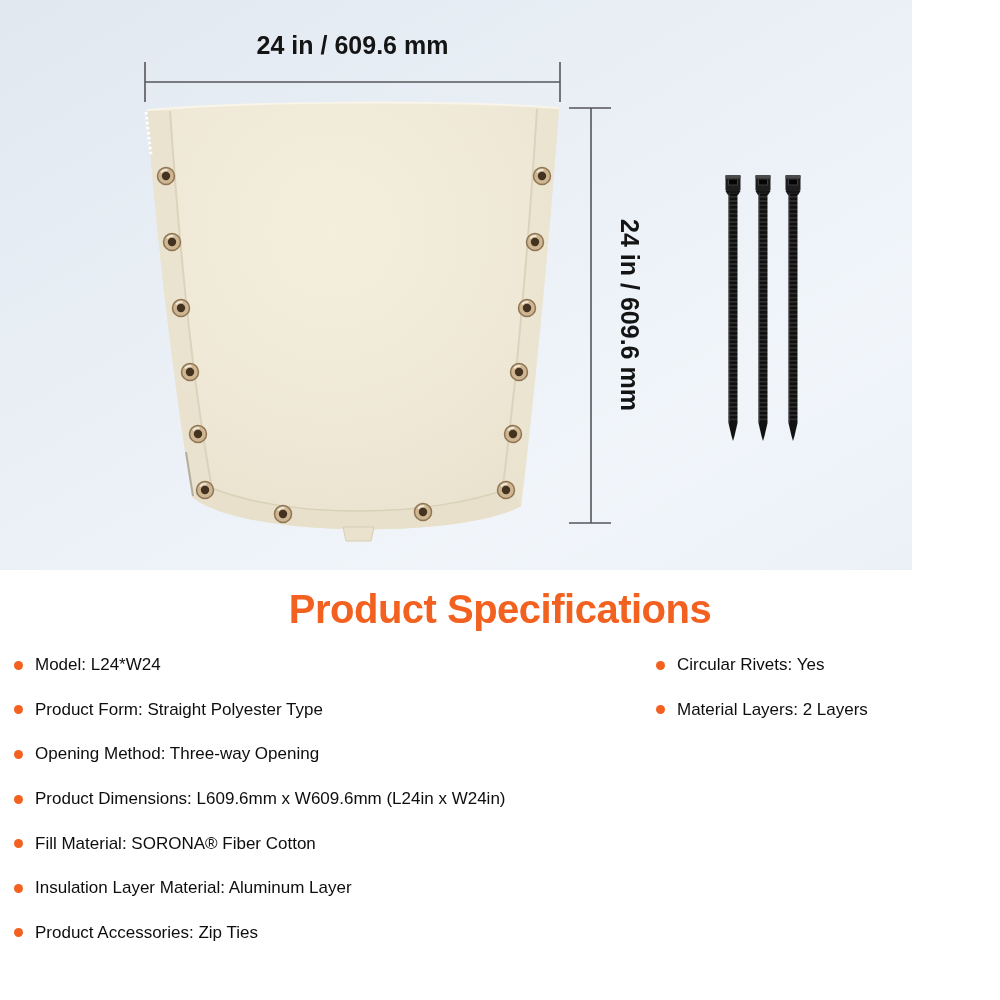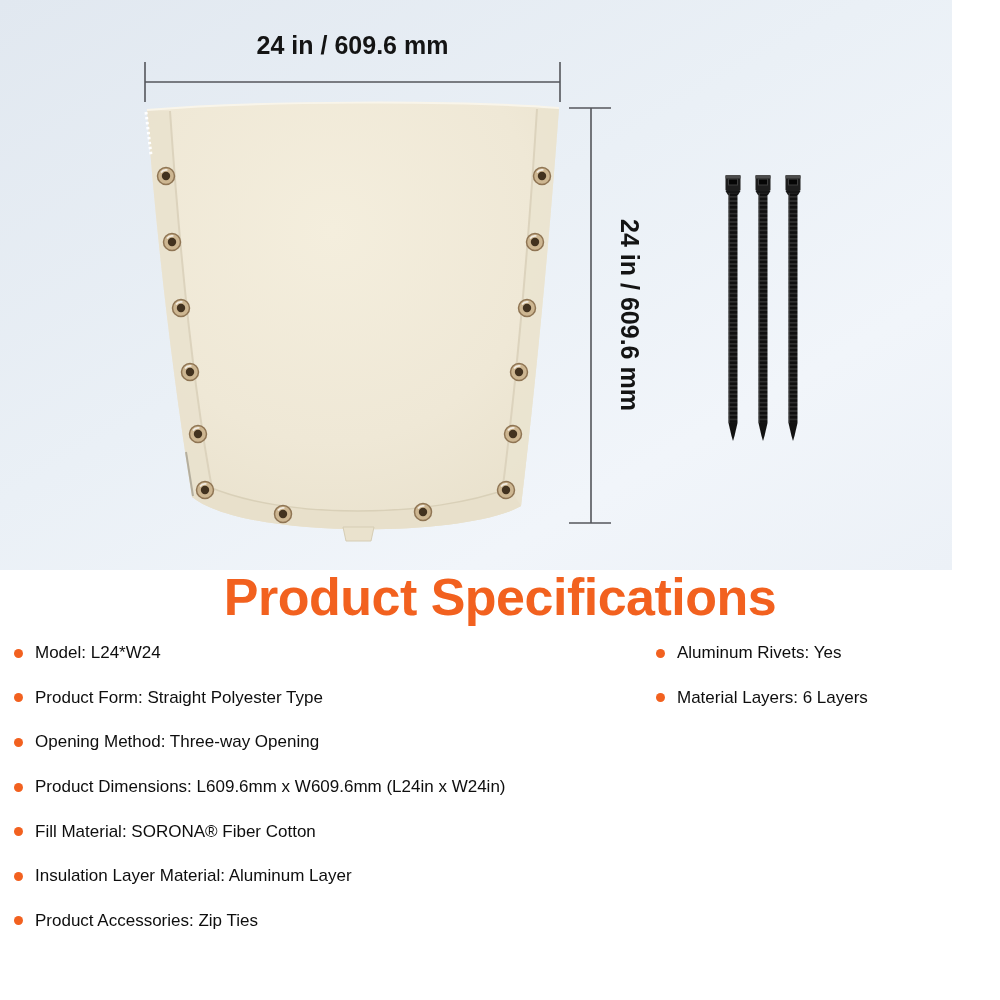--- a/index.html
+++ b/index.html
@@ -1,29 +1,29 @@
 <!DOCTYPE html>
 <html><head>
 <meta charset="utf-8">
 <style>
   html,body{margin:0;padding:0;}
   body{font-family:"Liberation Sans","DejaVu Sans",sans-serif;}
   .page{position:relative;width:1000px;height:1000px;overflow:hidden;background:#ffffff;}
 
   
   .hero{position:absolute;left:0;top:0;width:912px;height:570px;
-        background:linear-gradient(150deg,#e1e8f0 0%,#eaf0f6 45%,#f1f5fa 75%,#ecf1f7 100%);padding-left:40px;}
+        background:linear-gradient(150deg,#e1e8f0 0%,#eaf0f6 45%,#f1f5fa 75%,#ecf1f7 100%);}
   .hero svg{position:absolute;left:0;top:0;}
   .dim-label{position:absolute;font-weight:bold;font-size:25px;color:#141414;white-space:nowrap;}
   .dim-top{left:145px;top:31px;width:415px;text-align:center;}
   .dim-right{left:629px;top:315px;transform:translate(-50%,-50%) rotate(90deg);}
 
   
   .specs{position:absolute;left:0;top:570px;width:1000px;height:430px;background:#ffffff;}
-  .specs-title{margin:4px 0 0 0;text-align:center;font-size:52px;line-height:46px;
+  .specs-title{margin:16px 0 0 0;text-align:center;font-size:40px;line-height:46px;
                font-weight:bold;color:#f2611f;letter-spacing:-0.5px;}
   .specs-grid{display:grid;grid-template-columns:642px 1fr;padding-left:14px;margin-top:11px;}
   ul.spec-col{list-style:none;margin:0;padding:0;}
   li.spec{display:flex;align-items:center;height:44.6px;font-size:17px;color:#0e0e0e;white-space:nowrap;}
   .bullet{width:9px;height:9px;border-radius:50%;background:#f2611f;flex:0 0 9px;margin-right:12px;}
 </style>
 </head>
 <body>
 
 <div class="page">
@@ -147,23 +147,23 @@
             <span>Insulation Layer Material: Aluminum Layer</span>
           </li>
         <li class="spec">
             <span class="bullet"></span>
             <span>Product Accessories: Zip Ties</span>
           </li>
       </ul>
       <ul class="spec-col">
         <li class="spec">
             <span class="bullet"></span>
-            <span>Aluminum Rivets: Yes</span>
+            <span>Circular Rivets: Yes</span>
           </li>
         <li class="spec">
             <span class="bullet"></span>
-            <span>Material Layers: 6 Layers</span>
+            <span>Material Layers: 2 Layers</span>
           </li>
       </ul>
     </div>
   </section>
 
 </div>
 
 </body></html>

